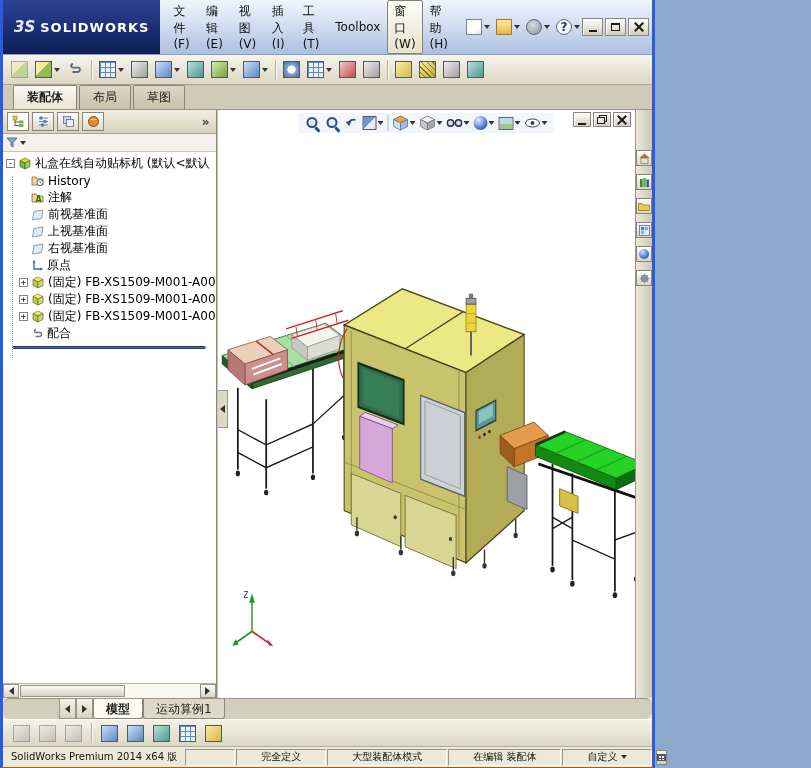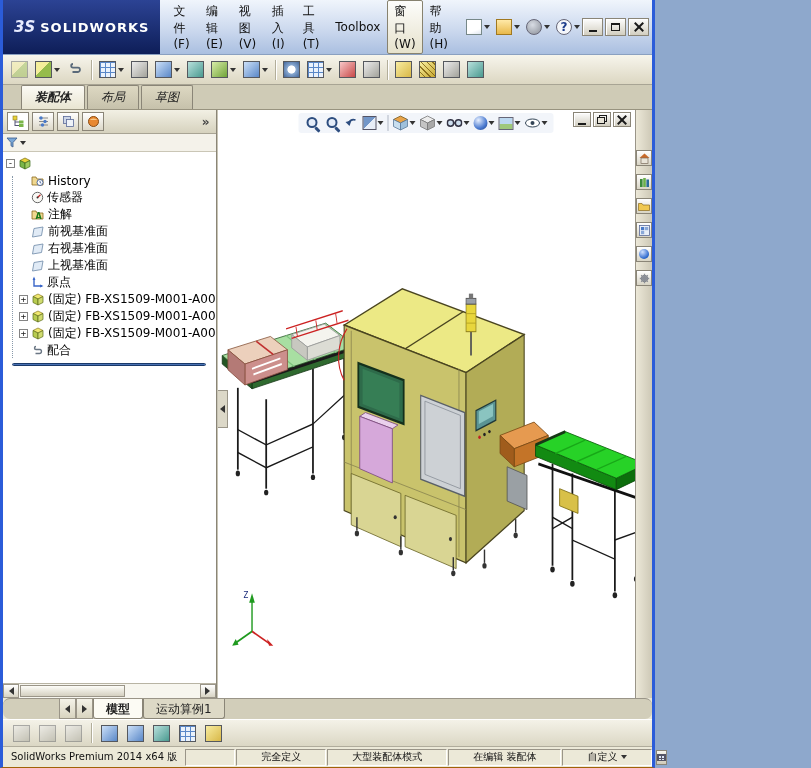--- a/index.html
+++ b/index.html
@@ -58,21 +58,21 @@
   .t-cube { background:linear-gradient(135deg,#f4ee9a 45%,#96bc4c 45%); }
   .t-red { background:linear-gradient(135deg,#f8c8c8,#c84848); }
   .t-motion { background:radial-gradient(circle at 50% 50%,#ffffff 35%,#88a8d0 42%,#44689c); }
   .t-ruler { background:linear-gradient(135deg,#f8f0a0,#c8a830);
     background-image:repeating-linear-gradient(45deg,transparent 0 3px,rgba(120,90,10,.8) 3px 4px),linear-gradient(135deg,#f8f0a0,#c8a830); }
   .t-grid { background-color:#eaf2fc;
     background-image:linear-gradient(#5a88c8 1px,transparent 1px),linear-gradient(90deg,#5a88c8 1px,transparent 1px);
     background-size:5px 5px; }
 
   
-  .cmdtabs { flex:0 0 23px; background:#cfcbb6; display:flex; align-items:flex-end; padding-left:18px; border-bottom:1px solid #98937f;font-style:italic; }
+  .cmdtabs { flex:0 0 23px; background:#cfcbb6; display:flex; align-items:flex-end; padding-left:10px; border-bottom:1px solid #98937f; }
   .ctab { padding:3px 13px 3px; border:1px solid #8a8577; border-bottom:none; border-radius:2px 2px 0 0;
     background:linear-gradient(#ddd8c2,#c6c1ab); margin-right:2px; color:#222; }
   .ctab.active { background:linear-gradient(#fbfaf4,#e9e5d2); font-weight:bold; }
 
   
   .main { flex:1; display:flex; min-height:0; }
 
   .leftpanel { flex:0 0 199px; background:#fff; border-right:1px solid #8a8577; display:flex; flex-direction:column; min-height:0; }
   .panel-tabs { flex:0 0 24px; background:linear-gradient(#f2f0e4,#d6d2be); border-bottom:1px solid #a8a494;
     display:flex; align-items:center; gap:3px; padding:0 4px; }
@@ -321,45 +321,35 @@
 
         <div class="trow">
           <span class="exp">-</span>
           <span class="ticn">
               <svg width="14" height="13">
                 <polygon points="7,1 12,3.5 7,6 2,3.5" fill="#e8d23a" stroke="#7a6a10" stroke-width="0.7"></polygon>
                 <polygon points="2,3.5 7,6 7,12 2,9.5" fill="#7ab648" stroke="#3a6a18" stroke-width="0.7"></polygon>
                 <polygon points="12,3.5 7,6 7,12 12,9.5" fill="#a0cc60" stroke="#3a6a18" stroke-width="0.7"></polygon>
               </svg>
             </span>
+          <span class="tlabel">礼盒在线自动贴标机 (默认&lt;默认</span>
         </div>
 
         <div class="trow child">
           <span class="exp"></span>
           <span class="ticn">
               <svg width="14" height="13">
                 <path d="M1,4 L1,11 L12,11 L12,5 L6,5 L5,3 L1,3 Z" fill="#f0d890" stroke="#8a6a20" stroke-width="0.8"></path>
                 <circle cx="9" cy="8.5" r="3" fill="#fff" stroke="#2a4a8a" stroke-width="0.8"></circle>
                 <path d="M9,7 L9,8.5 L10.3,9.2" stroke="#2a4a8a" stroke-width="0.8" fill="none"></path>
               </svg>
             </span>
           <span class="tlabel">History</span>
         </div>
 
-        <div class="trow child">
-          <span class="exp"></span>
-          <span class="ticn">
-              <svg width="13" height="13">
-                <circle cx="6.5" cy="6.5" r="5.2" fill="#f8f8f4" stroke="#666" stroke-width="1"></circle>
-                <path d="M6.5,6.5 L9.5,3.8" stroke="#c02020" stroke-width="1.2"></path>
-                <circle cx="6.5" cy="6.5" r="1" fill="#333"></circle>
-              </svg>
-            </span>
-          <span class="tlabel">传感器</span>
-        </div>
 
         <div class="trow child">
           <span class="exp"></span>
           <span class="ticn">
               <svg width="14" height="13">
                 <path d="M1,4 L1,11 L12,11 L12,5 L6,5 L5,3 L1,3 Z" fill="#f0d890" stroke="#8a6a20" stroke-width="0.8"></path>
                 <text x="4.5" y="10.5" font-size="8" font-weight="bold" fill="#1a7a1a" font-family="DejaVu Sans">A</text>
               </svg>
             </span>
           <span class="tlabel">注解</span>
@@ -375,31 +365,31 @@
           <span class="tlabel">前视基准面</span>
         </div>
 
         <div class="trow child">
           <span class="exp"></span>
           <span class="ticn">
               <svg width="14" height="12">
                 <polygon points="3,2.5 12,1 10.5,9.5 1.5,11" fill="#dce8f4" fill-opacity="0.85" stroke="#7a94b0" stroke-width="0.9"></polygon>
               </svg>
             </span>
-          <span class="tlabel">右视基准面</span>
+          <span class="tlabel">上视基准面</span>
         </div>
 
         <div class="trow child">
           <span class="exp"></span>
           <span class="ticn">
               <svg width="14" height="12">
                 <polygon points="3,2.5 12,1 10.5,9.5 1.5,11" fill="#dce8f4" fill-opacity="0.85" stroke="#7a94b0" stroke-width="0.9"></polygon>
               </svg>
             </span>
-          <span class="tlabel">上视基准面</span>
+          <span class="tlabel">右视基准面</span>
         </div>
 
         <div class="trow child">
           <span class="exp"></span>
           <span class="ticn">
               <svg width="13" height="13">
                 <path d="M3,2.5 L3,10 L11,10" stroke="#3a66c8" stroke-width="1.4" fill="none"></path>
                 <polygon points="3,0.5 1.6,4 4.4,4" fill="#3a66c8"></polygon>
                 <polygon points="12.5,10 9,8.6 9,11.4" fill="#3a66c8"></polygon>
               </svg>

